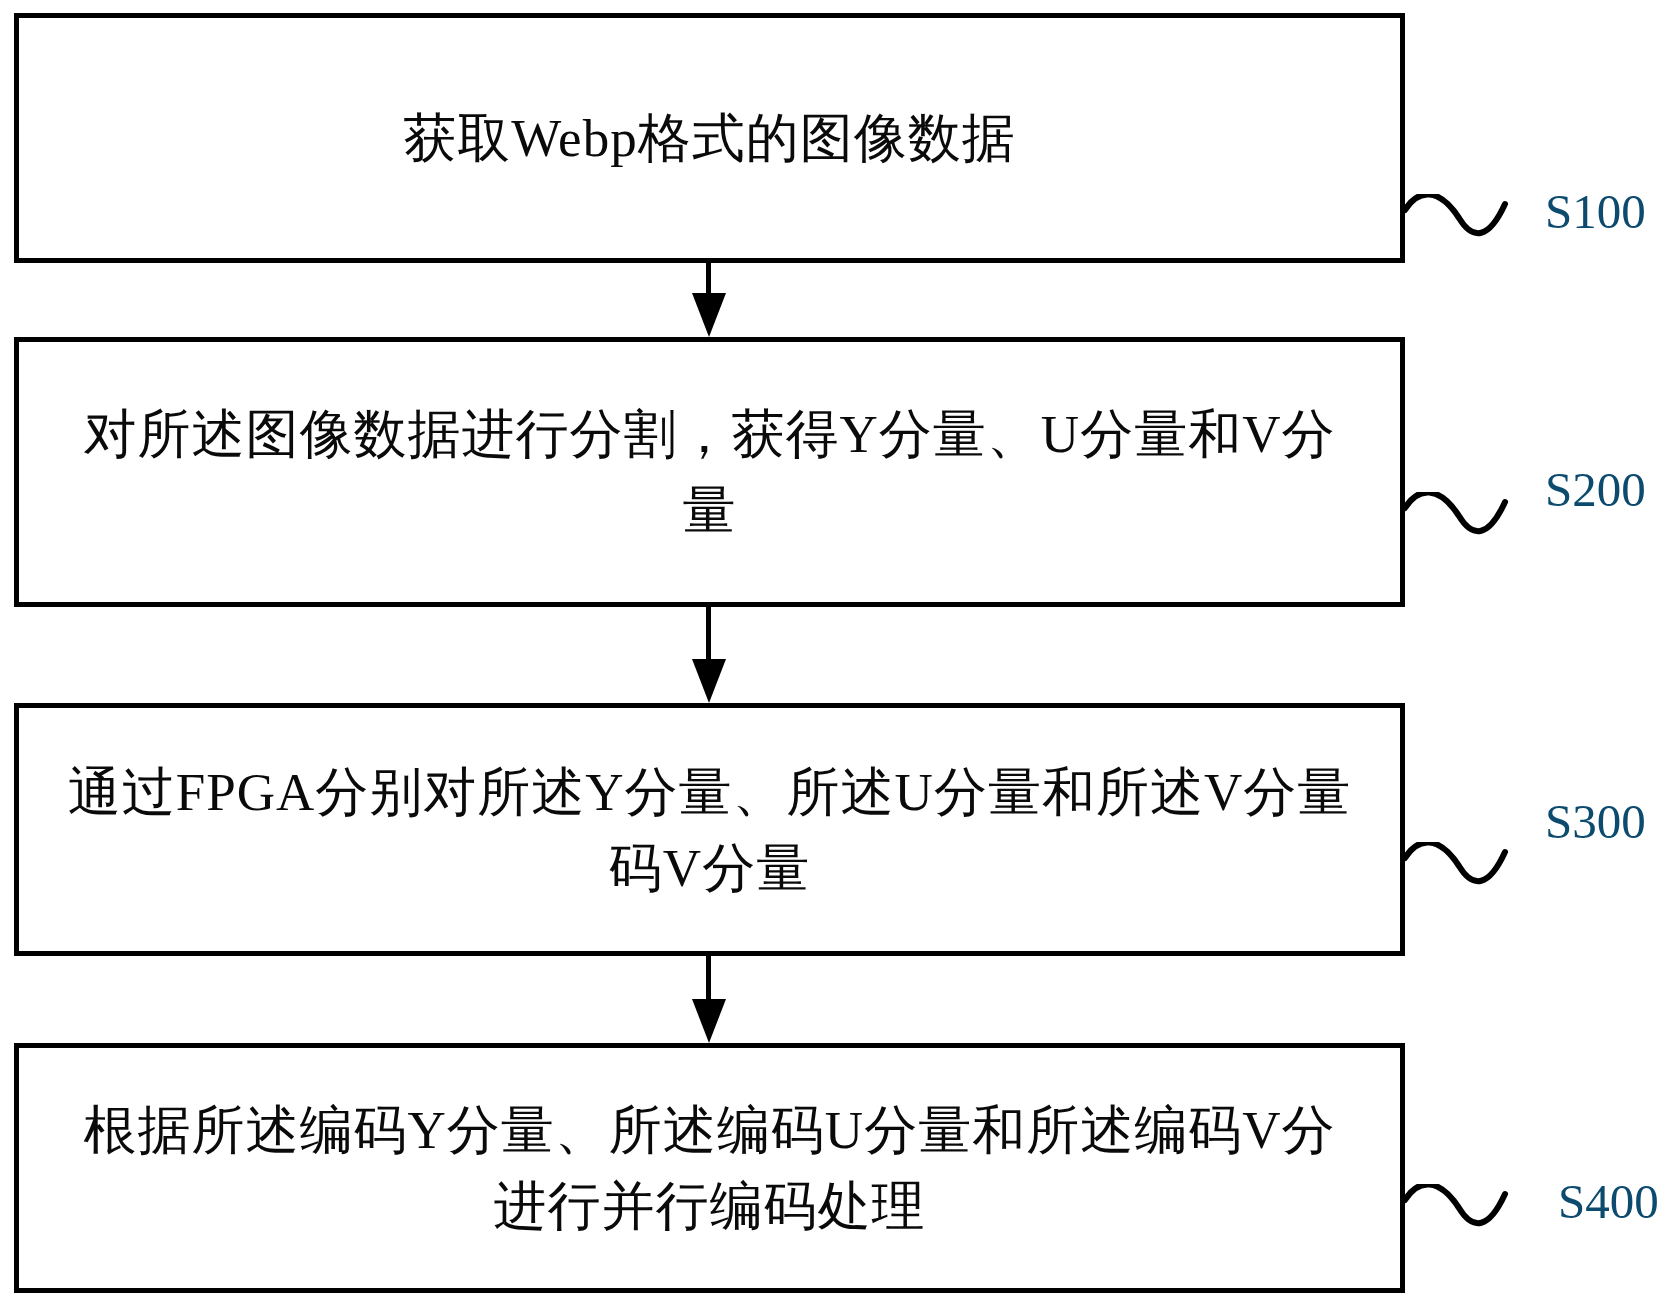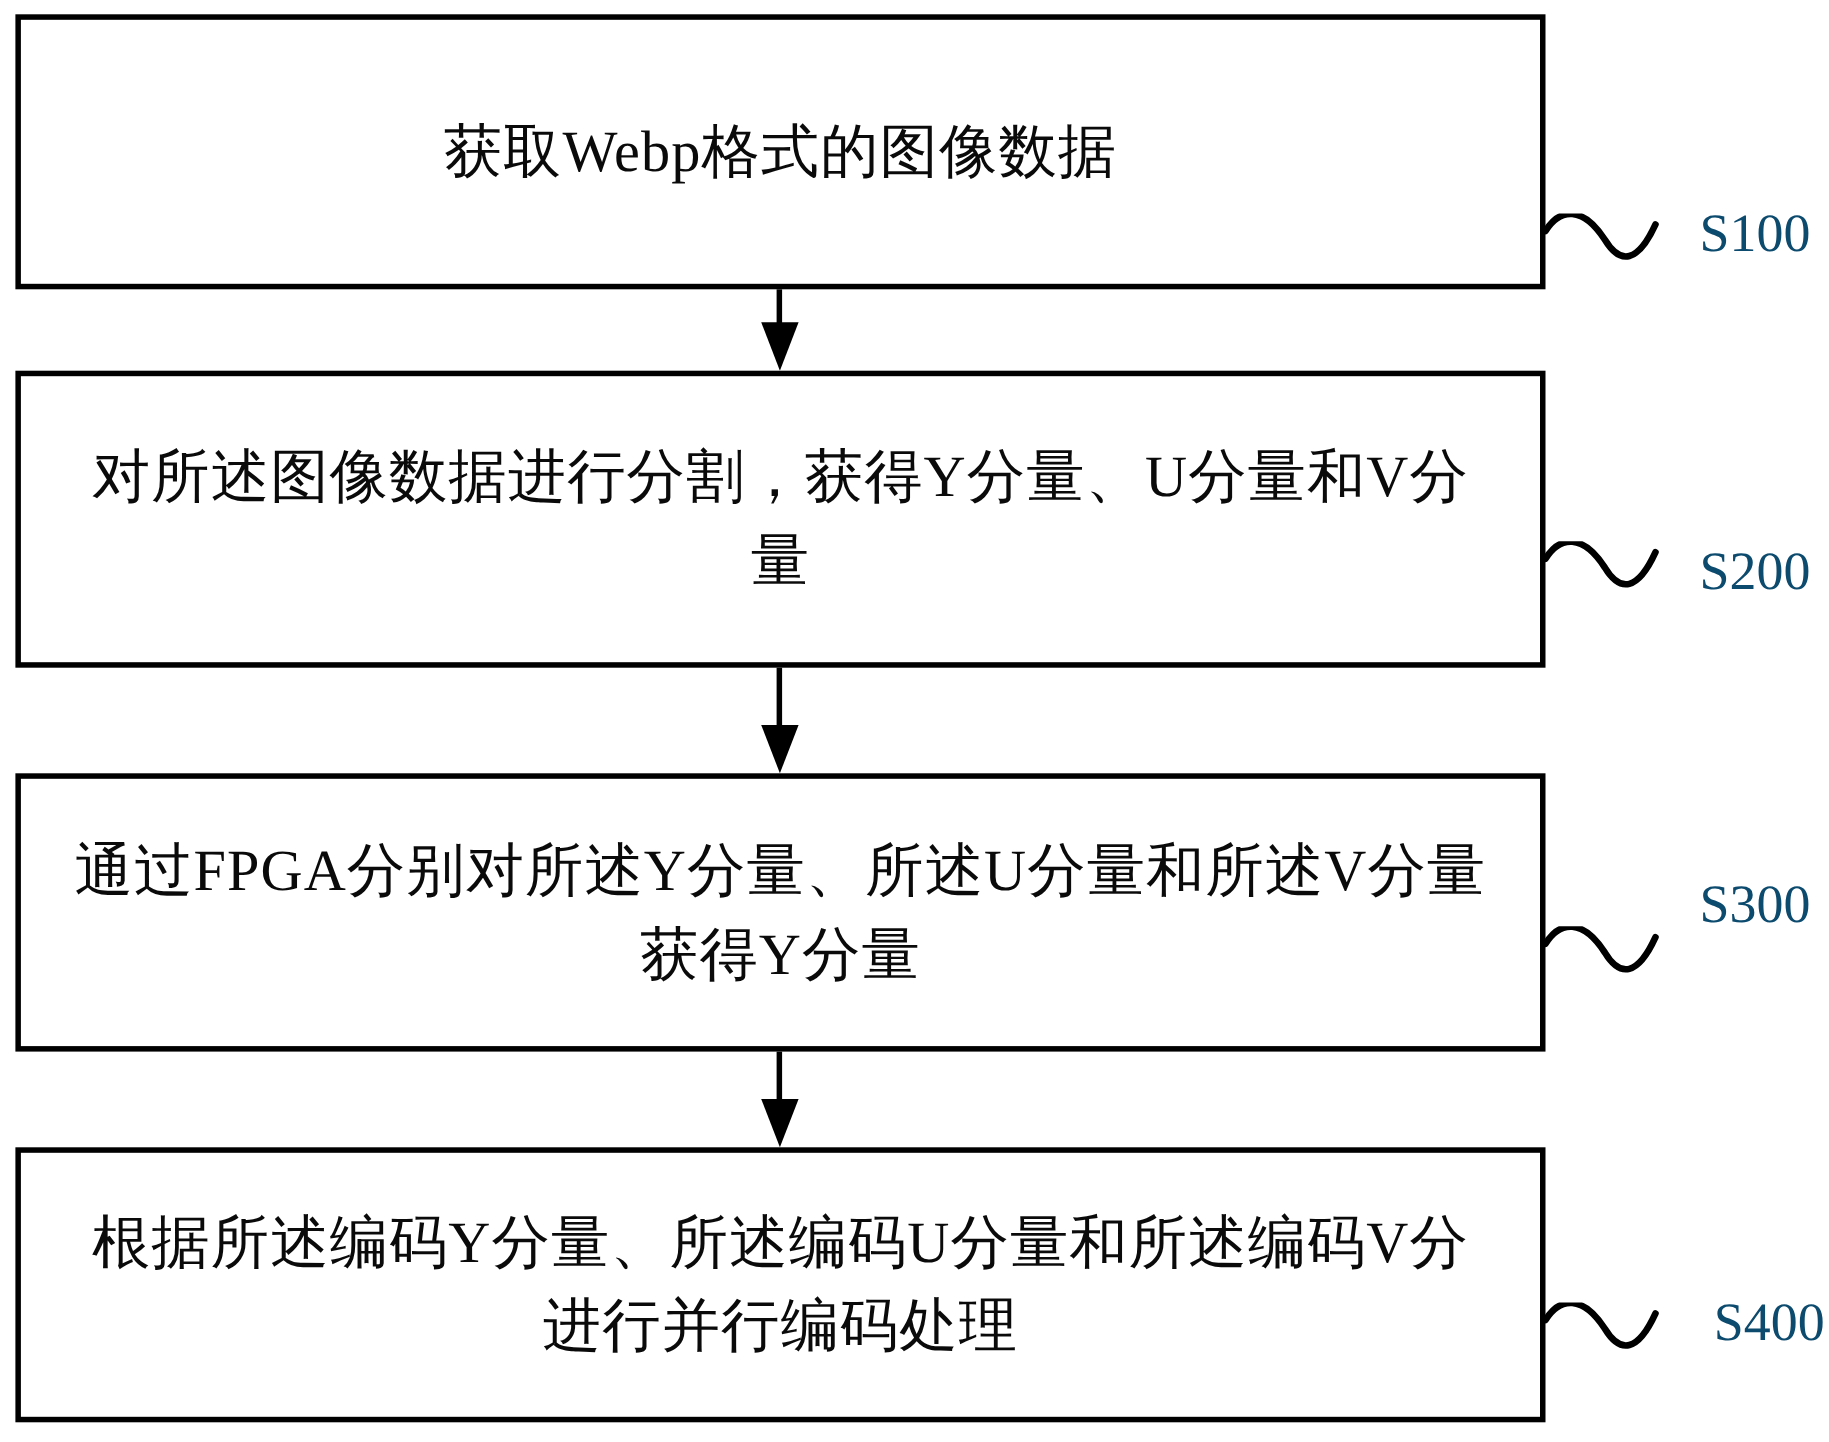--- a/index.html
+++ b/index.html
@@ -76,21 +76,21 @@
   <div class="box" style="top:337px;height:270px;font-family:Liberation Serif, serif;">
     <div class="box-line">对所述图像数据进行分割，获得Y分量、U分量和V分</div>
     <div class="box-line">量</div>
   </div>
 
   <div class="arrow-line" style="top:607px;height:56px;"></div>
   <div class="arrow-head" style="top:659px;"></div>
 
   <div class="box" style="top:703px;height:253px;">
     <div class="box-line">通过FPGA分别对所述Y分量、所述U分量和所述V分量</div>
-    <div class="box-line">获得Y分量</div>
+    <div class="box-line">码V分量</div>
   </div>
 
   <div class="arrow-line" style="top:956px;height:46px;"></div>
   <div class="arrow-head" style="top:999px;"></div>
 
   <div class="box" style="top:1043px;height:250px;">
     <div class="box-line">根据所述编码Y分量、所述编码U分量和所述编码V分</div>
     <div class="box-line">进行并行编码处理</div>
   </div>
 
@@ -101,17 +101,17 @@
     <path d="M3,16 C16,-5 37,-7 57,24 C71,47 87,45 103,10" fill="none" stroke="#000000" stroke-width="6" stroke-linecap="round"></path>
   </svg>
   <svg class="wave" style="top:842px;" viewBox="0 0 122 62">
     <path d="M3,16 C16,-5 37,-7 57,24 C71,47 87,45 103,10" fill="none" stroke="#000000" stroke-width="6" stroke-linecap="round"></path>
   </svg>
   <svg class="wave" style="top:1184px;" viewBox="0 0 122 62">
     <path d="M3,16 C16,-5 37,-7 57,24 C71,47 87,45 103,10" fill="none" stroke="#000000" stroke-width="6" stroke-linecap="round"></path>
   </svg>
 
   <div class="step-label" style="top:186px;">S100</div>
-  <div class="step-label" style="top:493px;">S200</div>
+  <div class="step-label" style="top:464px;">S200</div>
   <div class="step-label" style="top:796px;">S300</div>
   <div class="step-label" style="top:1176px;margin-left:13px;">S400</div>
 
 </div>
 
 </body></html>

